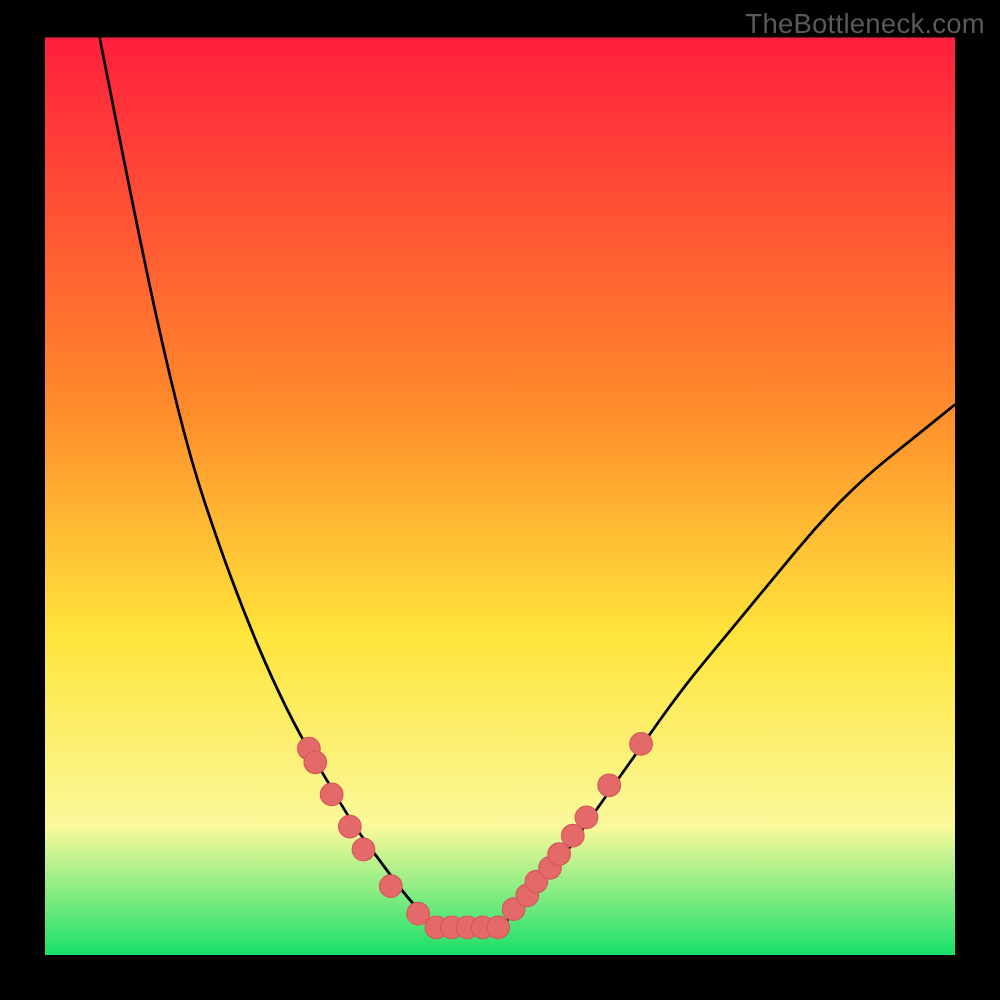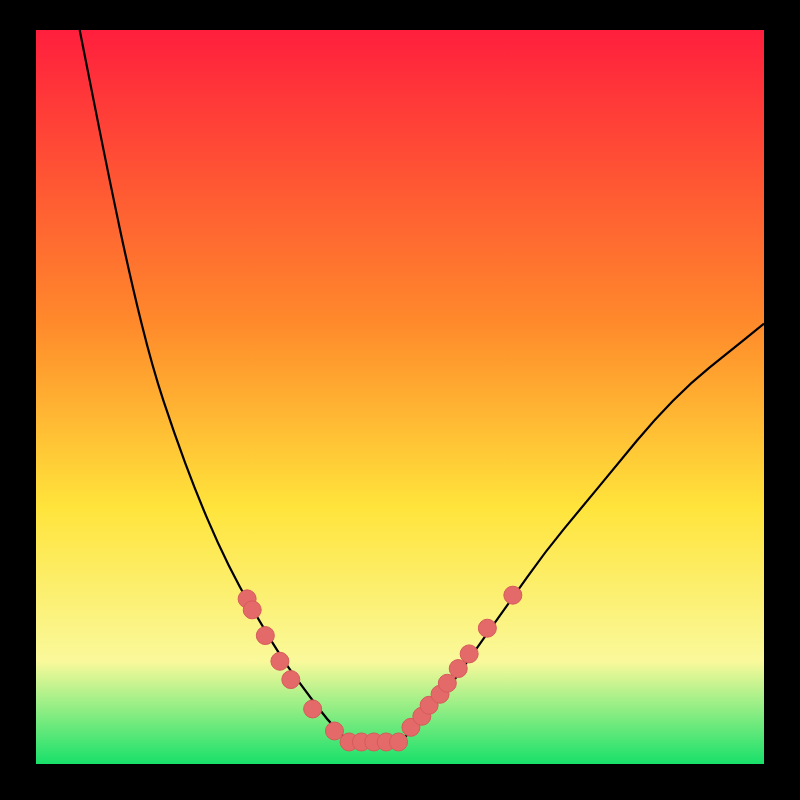--- a/index.html
+++ b/index.html
@@ -28,20 +28,21 @@
   }
   svg {
     display: block;
   }
 </style>
 </head>
 <body>
 
 <div class="container">
 
+  <div class="watermark">TheBottleneck.com</div>
 
   <svg id="chart-svg" width="800" height="800" viewBox="0 0 800 800">
     <defs>
       <linearGradient id="bg-grad" x1="0" y1="0" x2="0" y2="1">
         <stop id="g0" offset="0%" stop-color="#ff1f3d"></stop>
         <stop id="g1" offset="40%" stop-color="#ff8a2b"></stop>
         <stop id="g2" offset="65%" stop-color="#ffe43b"></stop>
         <stop id="g3" offset="86%" stop-color="#faf99b"></stop>
         <stop id="g4" offset="100%" stop-color="#18e06a"></stop>
       </linearGradient>

